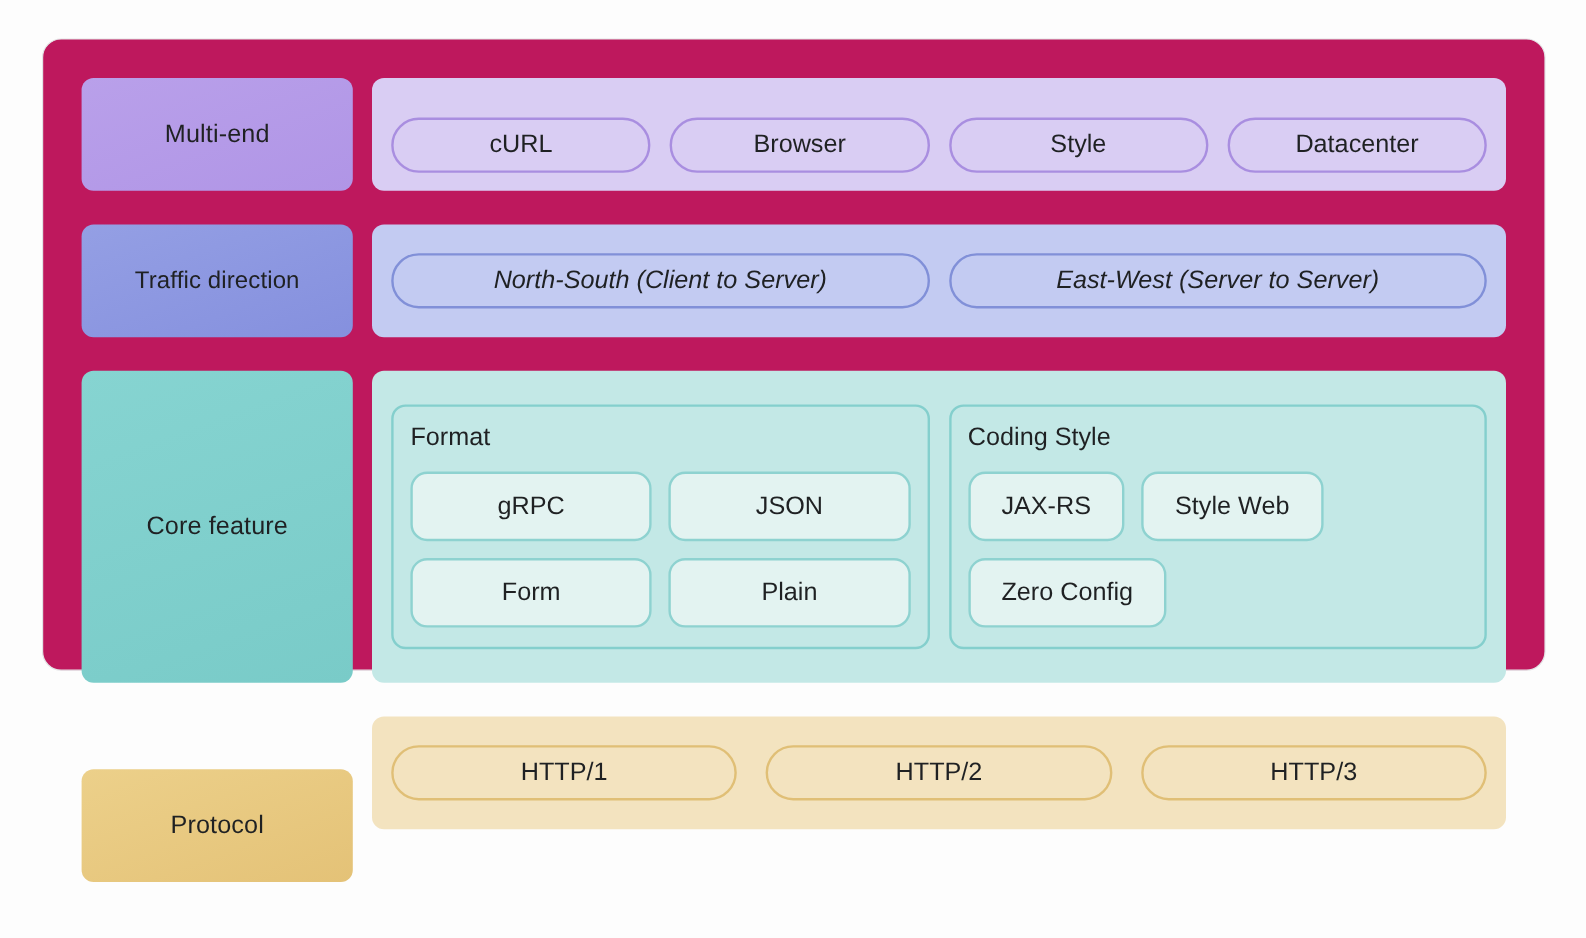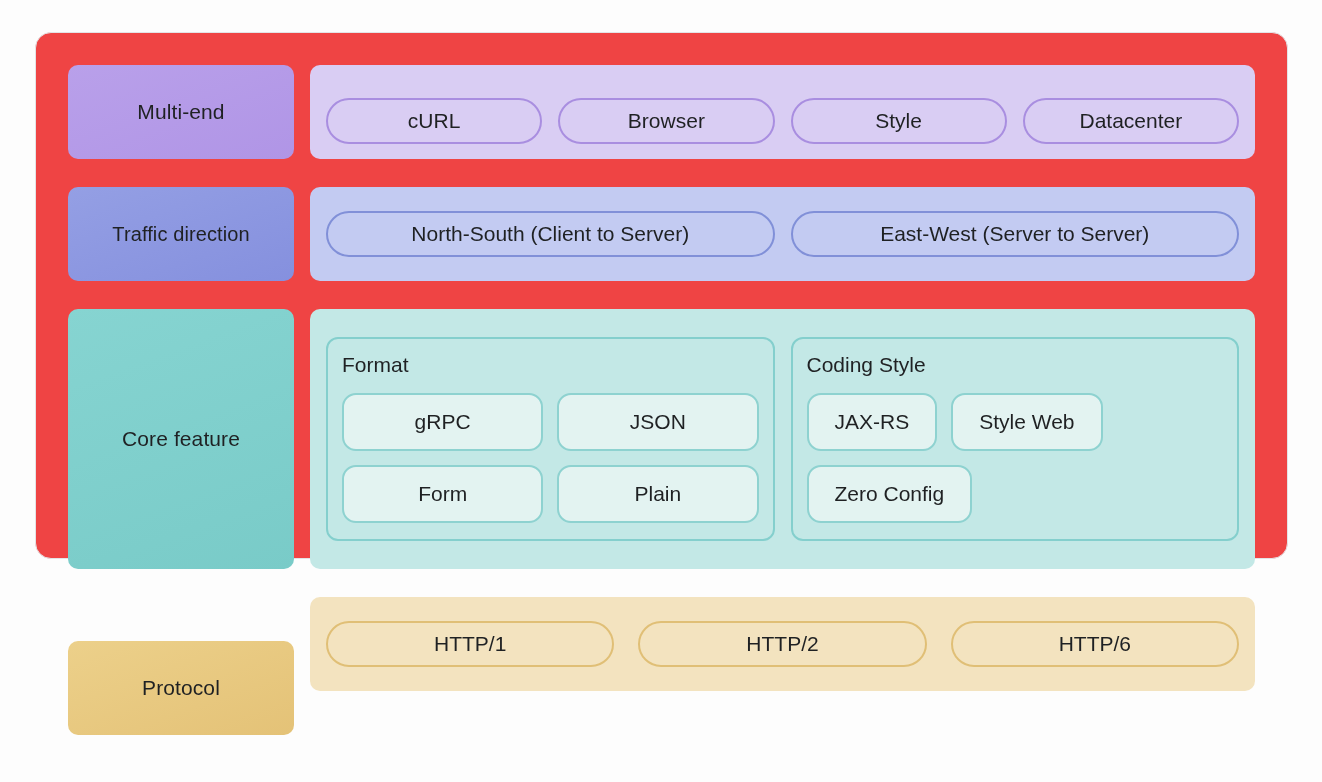--- a/index.html
+++ b/index.html
@@ -20,21 +20,21 @@
     overflow: hidden;
   }
 
   
   .card {
     position: absolute;
     left: 35px;
     top: 32px;
     width: 1253px;
     height: 527px;
-    background: #ef4444;
+    background: #be185d;
     border: 1px solid #e3e4e6;
     border-radius: 16px;
     padding: 32px;
     display: flex;
     flex-direction: column;
     gap: 28px;
   }
 
   
   .row {
@@ -98,20 +98,21 @@
 
   
   .row-traffic .row-label {
     background: linear-gradient(160deg, #949fe4 0%, #8590de 100%);
     height: 94px;
     font-size: 20px;
   }
   .row-traffic .row-body {
     background: #c3cbf2;
     height: 94px;
+    font-style: italic;
   }
   .row-traffic .pill {
     border-color: #8190d8;
     background: transparent;
   }
 
   
   .row-core .row-label {
     background: linear-gradient(160deg, #86d4d1 0%, #79cbc8 100%);
     align-self: stretch;
@@ -225,18 +226,18 @@
         </div>
 
       </div>
     </div>
 
     <div class="row row-protocol">
       <div class="row-label">Protocol</div>
       <div class="row-body">
         <div class="pill">HTTP/1</div>
         <div class="pill">HTTP/2</div>
-        <div class="pill">HTTP/6</div>
+        <div class="pill">HTTP/3</div>
       </div>
     </div>
 
   </div>
 </div>
 
 </body></html>

